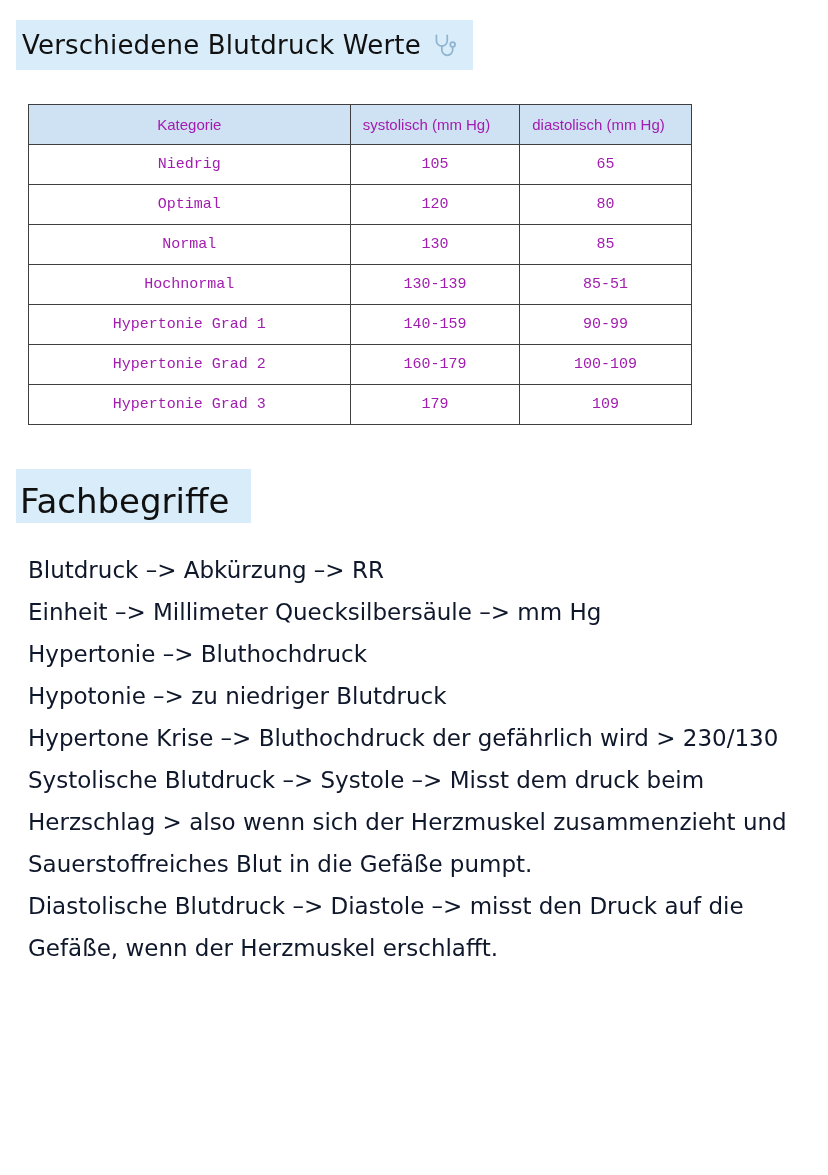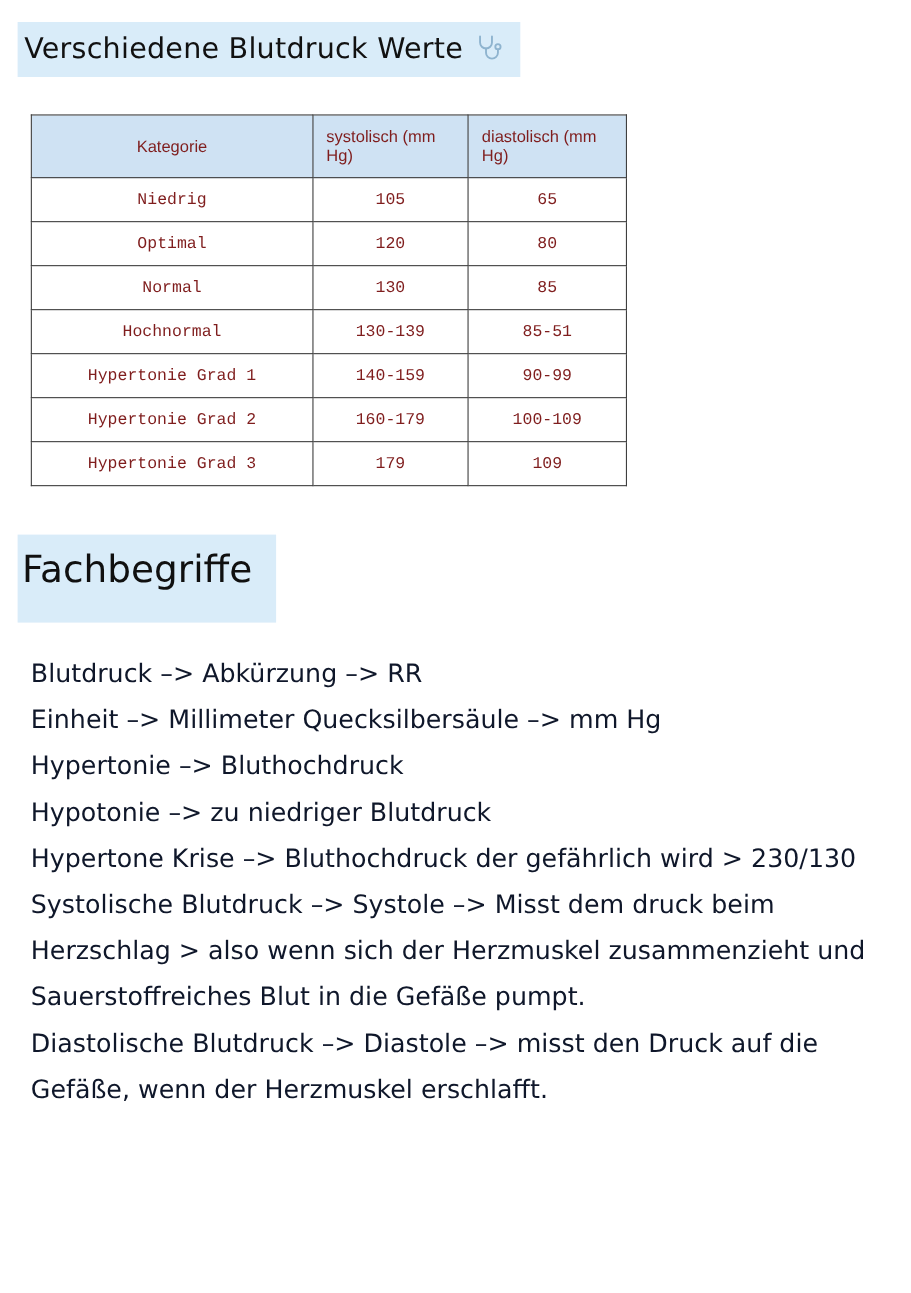--- a/index.html
+++ b/index.html
@@ -18,21 +18,21 @@
     color:var(--ink);
     overflow:hidden;
   }
 
   
   .title-wrap{
     margin:20px 0 0 16px;
   }
   .title-highlight{
     display:inline-flex;
-    align-items:flex-start;
+    align-items:center;
     gap:10px;
     background:var(--highlight);
     padding:10px 16px 10px 6px;
   }
   .title-text{
     font-family:"DejaVu Sans", sans-serif;
     font-size:26px;
     font-weight:500;
     letter-spacing:0.2px;
     color:#111;
@@ -41,23 +41,23 @@
   .stetho{
     width:26px;height:26px;
     display:inline-block;
     flex:0 0 auto;
   }
 
   
   table.bp-table{
     border-collapse:collapse;
     margin:34px 0 0 28px;
-    width:542px;
+    width:664px;
     font-size:15px;
-    color:#7f1d1d;
+    color:#a21caf;
   }
   table.bp-table th,
   table.bp-table td{
     border:1px solid var(--table-border);
     padding:11px 12px;
     vertical-align:middle;
   }
   table.bp-table thead th{
     background:var(--table-header-bg);
     font-weight:400;
@@ -67,21 +67,21 @@
   th.col-dia{width:158px;text-align:left;}
   table.bp-table td{text-align:center;font-family:Liberation Mono, monospace;}
 
   
   .section-heading-wrap{
     margin:44px 0 0 16px;
   }
   .section-heading{
     display:inline-block;
     background:var(--highlight);
-    padding:12px 22px 28px 4px;
+    padding:12px 22px 2px 4px;
     font-family:"DejaVu Sans", sans-serif;
     font-size:34px;
     font-weight:500;
     color:#101010;
   }
 
   
   .notes{
     margin:26px 24px 0 28px;
     width:780px;

